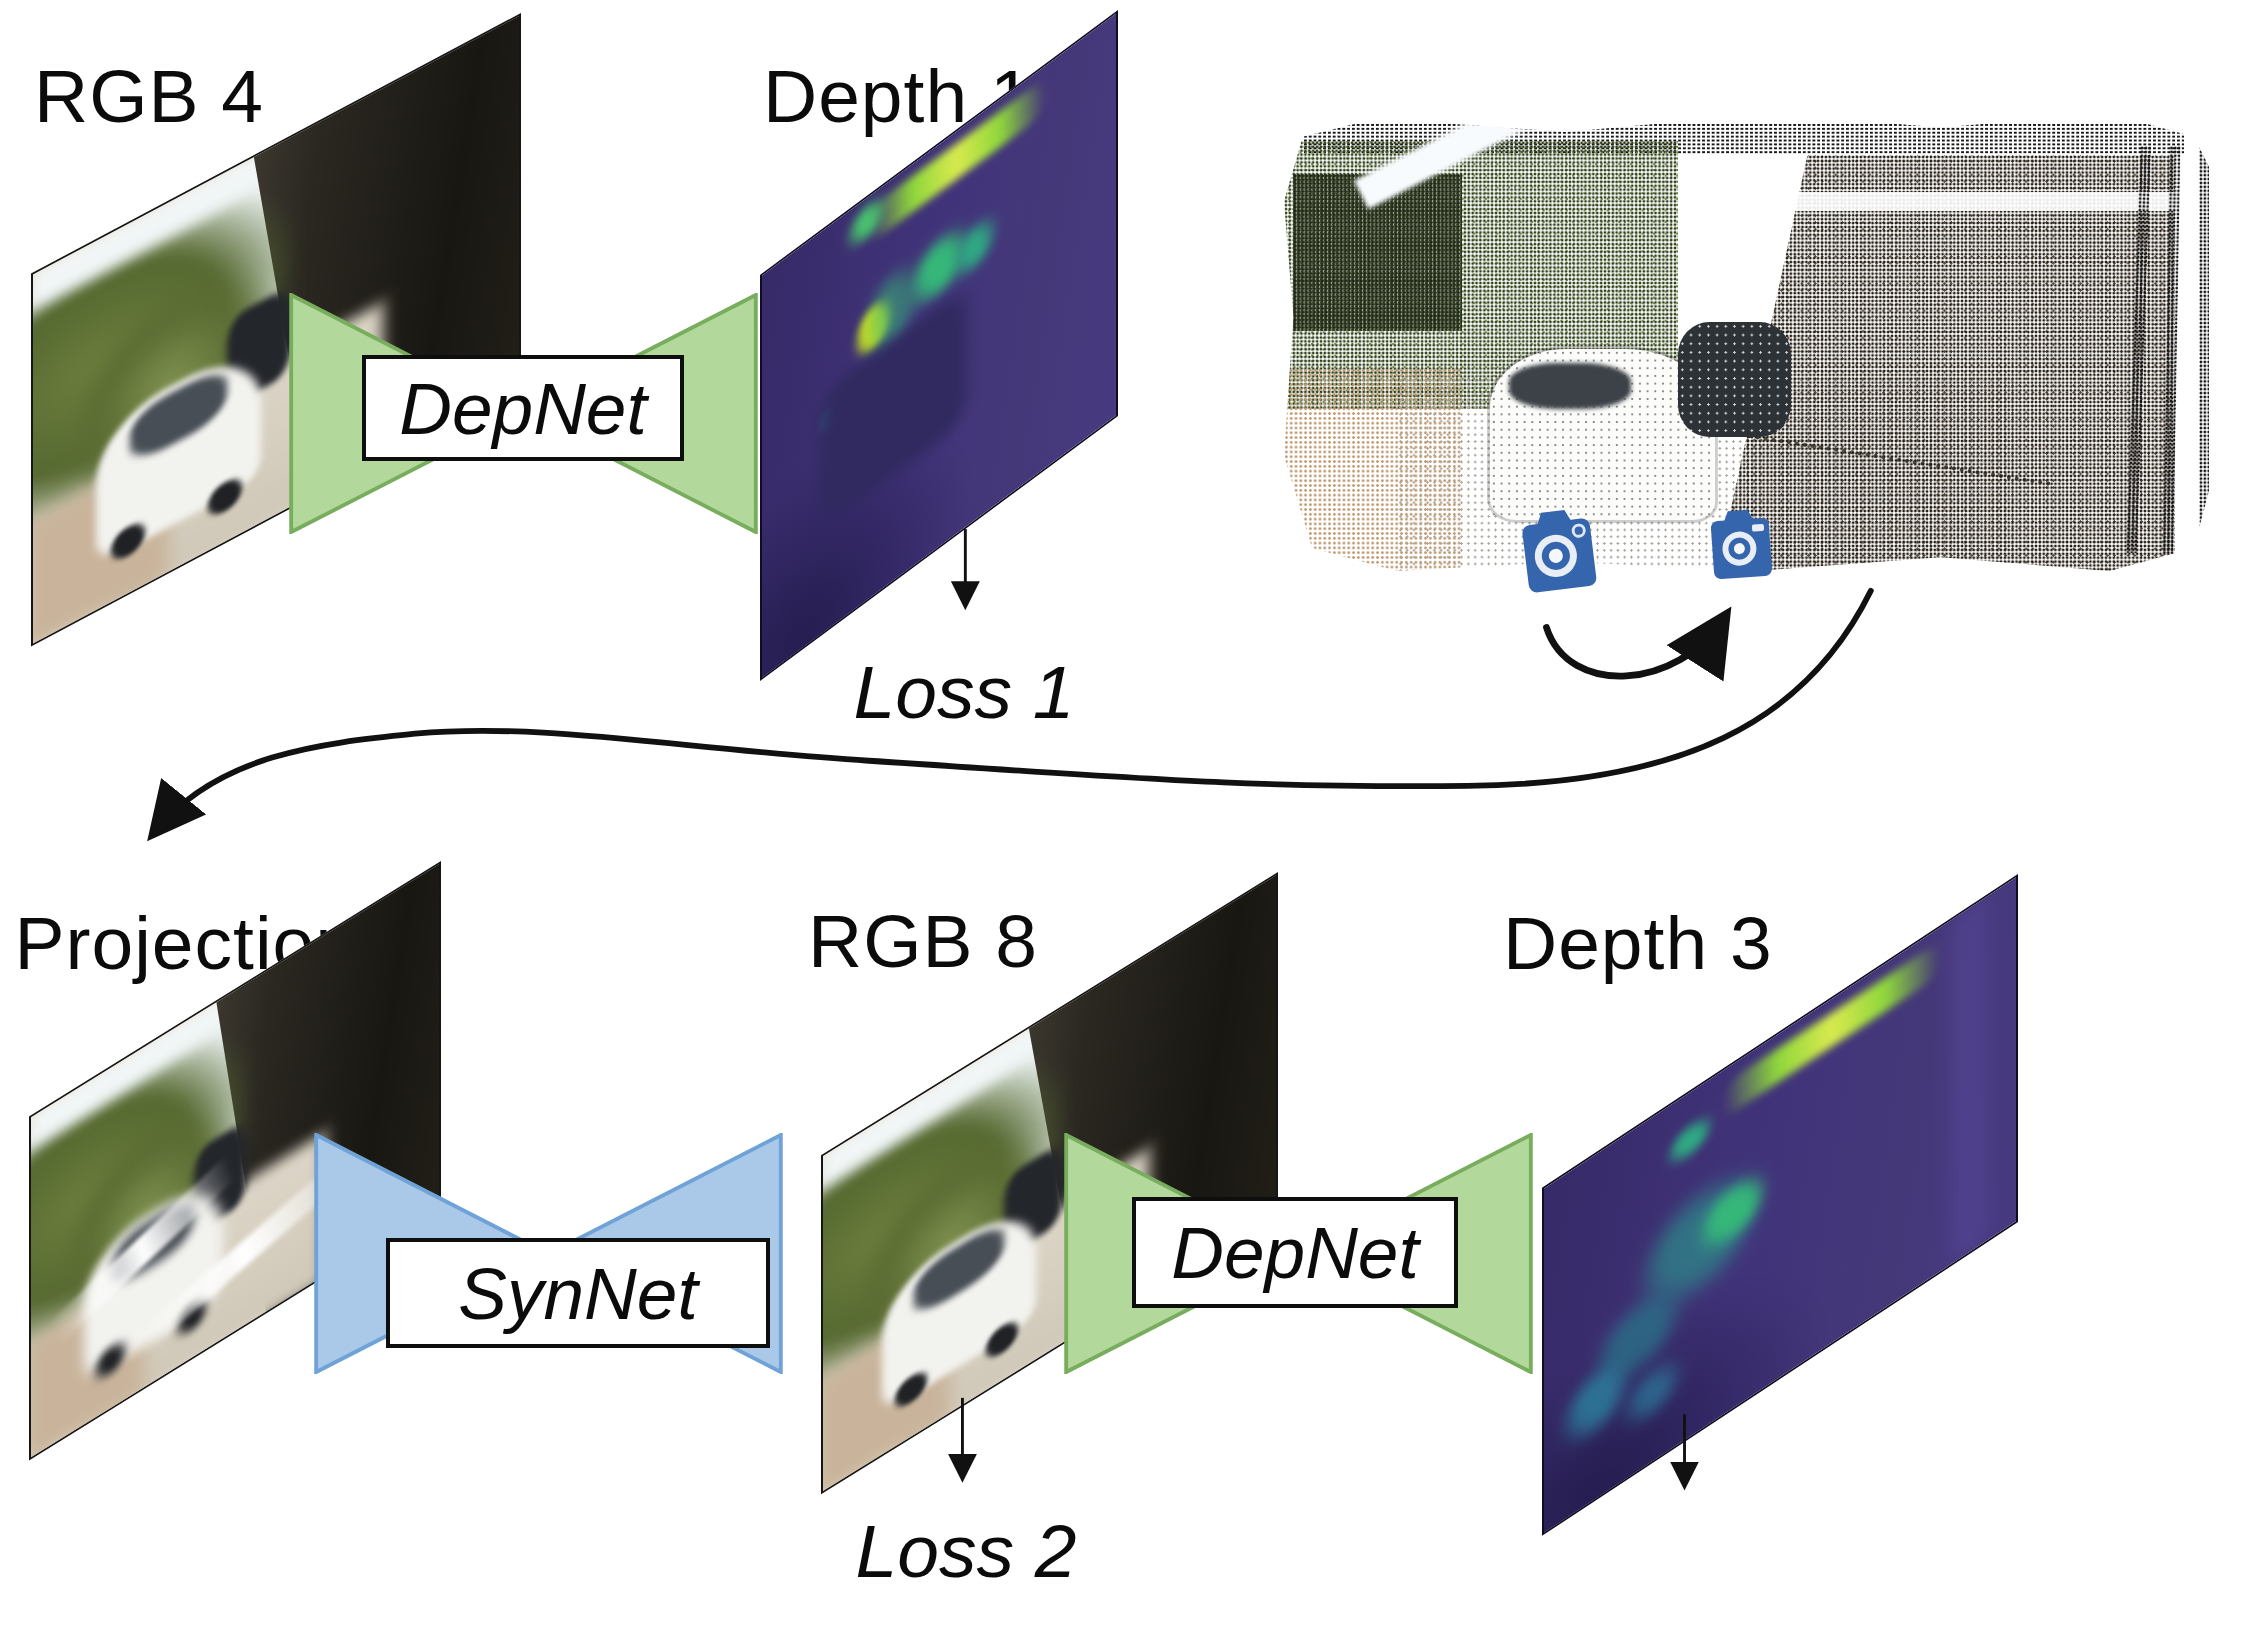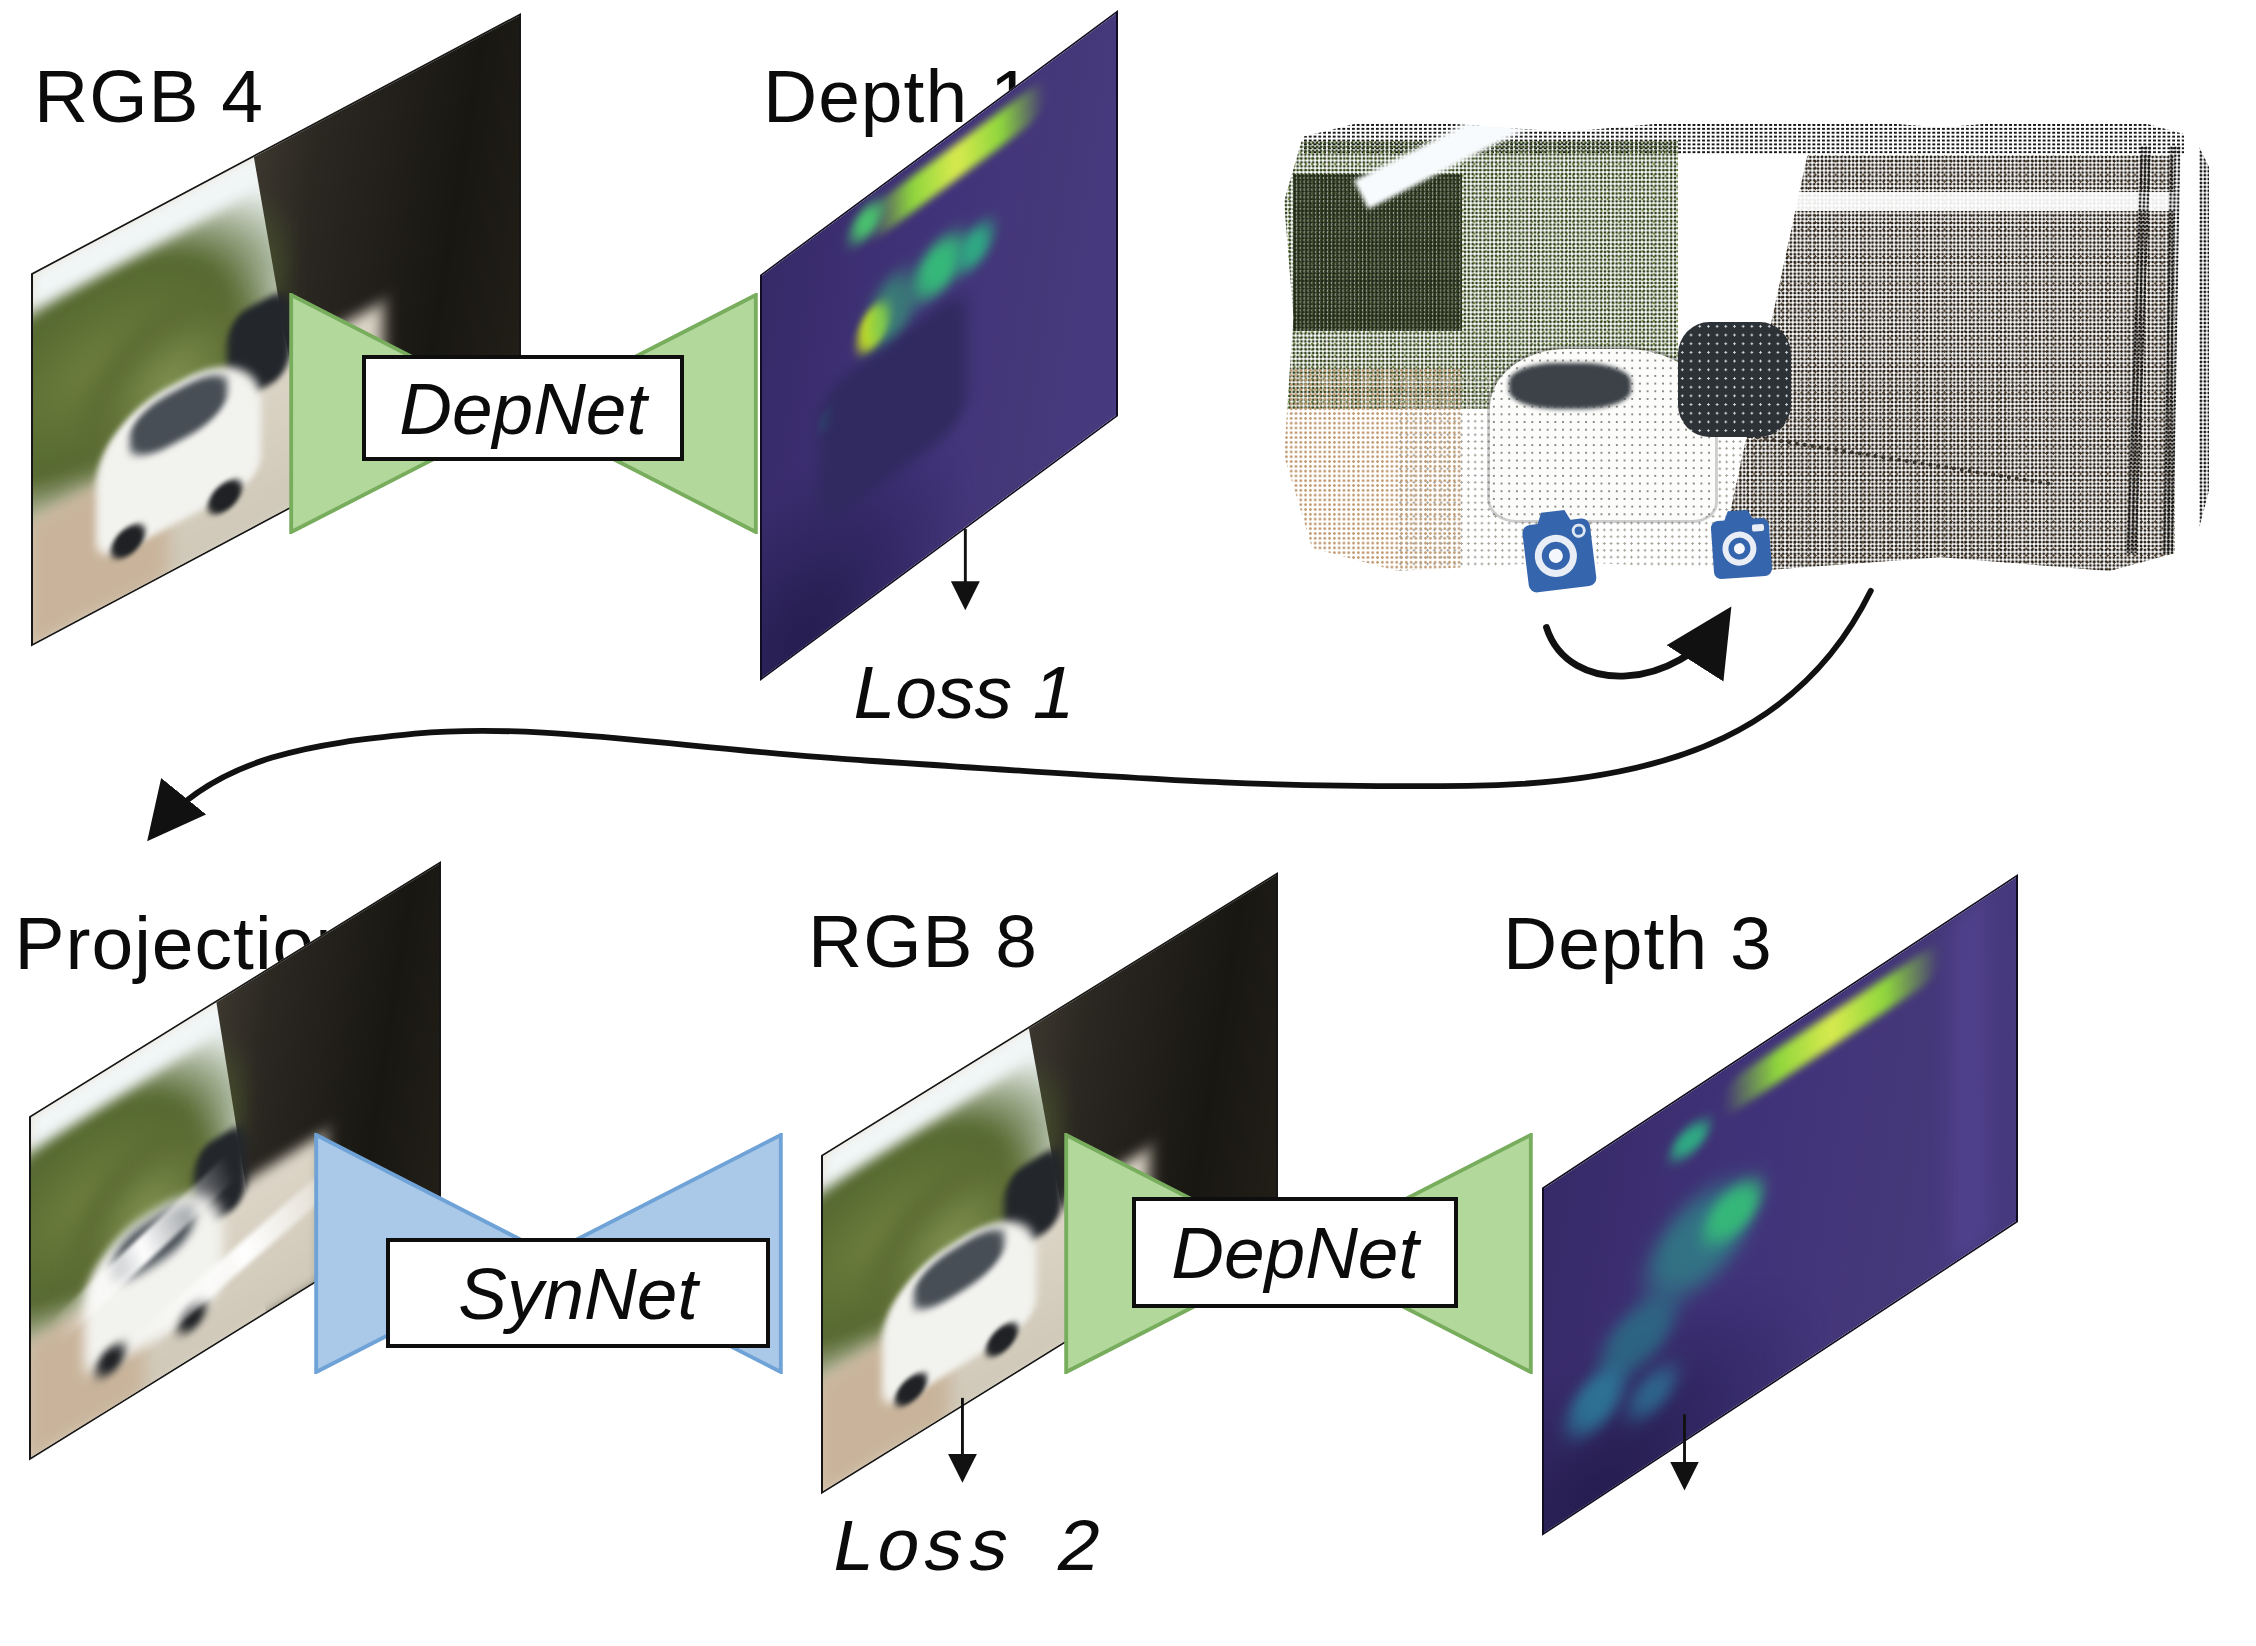--- a/index.html
+++ b/index.html
@@ -208,21 +208,21 @@
     <div class="treeband2"></div>
     <div class="road"></div>
     <div class="dirt"></div>
     <div class="darkcar"></div>
     <div class="carbody"></div>
     <div class="carwin"></div>
     <div class="carwheel" style="left:16%;top:82%;"></div>
     <div class="carwheel" style="left:36%;top:84%;"></div>
   </div>
 
-  <div class="losslabel" style="left:821px;top:1508px;font-family:Liberation Mono, monospace;">Loss 2</div>
+  <div class="losslabel" style="left:821px;top:1508px;">Loss 2</div>
 
   <svg class="bowtie" style="left:1064px;top:1133px;" width="469" height="241" viewBox="0 0 486 250">
     <polygon points="2,2 242,125 2,248" fill="#b2d89c" stroke="#77ad5c" stroke-width="4"></polygon>
     <polygon points="484,2 244,125 484,248" fill="#b2d89c" stroke="#77ad5c" stroke-width="4"></polygon>
   </svg>
   <div class="netbox" style="left:1132px;top:1197px;width:326px;height:111px;">
     <span>DepNet</span>
   </div>
 
   <div class="biglabel" style="left:1503px;top:900px;">Depth 3</div>

